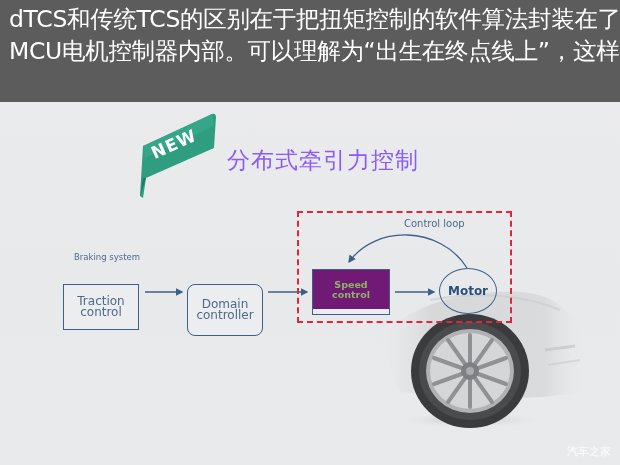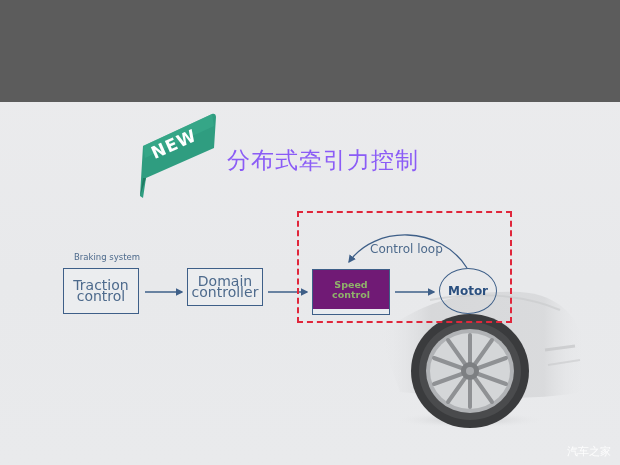--- a/index.html
+++ b/index.html
@@ -30,22 +30,23 @@
       font-size: 23px; color: #8b5cf6; letter-spacing: 1px;
     }
 
     
     .lbl-small {
       position: absolute; font-size: 8.5px; color: #4d6a8c;
     }
     .box {
       position: absolute; border: 1.5px solid #3e5f88;
       display: flex; align-items: center; justify-content: center; text-align: center;
-      font-size: 14px; color: #4d6a8c; line-height: 11px;
+      font-size: 12px; color: #4d6a8c; line-height: 11px;
       background: rgba(240,242,245,0.4);
+      margin-top: 16px;
     }
     .inverter {
       position: absolute; left: 312px; top: 269px; width: 78px; height: 46px;
       border: 1.5px solid #3e5f88;
       background: #e9ecf0;
     }
     .inverter .top {
       height: 21px; display: flex; align-items: center; justify-content: center;
       font-size: 9.5px; color: #52688a;
     }
@@ -67,20 +68,22 @@
     .watermark {
       position: absolute; left: 567px; top: 444px;
       font-size: 11px; color: #ffffff; opacity: 0.9;
     }
     svg.overlay { position: absolute; left: 0; top: 0; }
   </style>
 </head>
 <body>
 
 <div class="caption">
+  <div>dTCS和传统TCS的区别在于把扭矩控制的软件算法封装在了</div>
+  <div>MCU电机控制器内部。可以理解为“出生在终点线上”，这样</div>
 </div>
 
 <svg class="overlay" width="620" height="465">
   <defs>
     <radialGradient id="bodyGrad" cx="0.55" cy="0.5" r="0.6">
       <stop offset="0" stop-color="#d9dadc"></stop>
       <stop offset="0.7" stop-color="#e2e3e5"></stop>
       <stop offset="1" stop-color="#e8e9eb" stop-opacity="0"></stop>
     </radialGradient>
     <linearGradient id="bodyFade" x1="0" x2="1" y1="0" y2="0">
@@ -134,39 +137,39 @@
 
 <div class="lbl-small" style="left:66px; top:252px;padding-left:8px;">Braking system</div>
 
 <div class="box" style="left:63px; top:268px; width:76px; height:46px;">
   <div>
     <div>Traction</div>
     <div>control</div>
   </div>
 </div>
 
-<div class="box" style="left:187px; top:268px; width:76px; height:38px;">
+<div class="box" style="left:187px; top:268px; width:76px; height:52px;border-radius:8px;">
   <div>
     <div>Domain</div>
     <div>controller</div>
   </div>
 </div>
 
 <div class="inverter">
   <div class="bottom">
     <div>
       <div>Speed</div>
       <div>control</div>
     </div>
   </div>
 </div>
 
 <div class="motor">Motor</div>
 
-<div class="lbl-small" style="left:370px; top:218px; font-size:12px;margin-top:24px;">Control loop</div>
+<div class="lbl-small" style="left:404px; top:218px; font-size:10px;">Control loop</div>
 
 <svg class="overlay" width="620" height="465">
   <defs>
     <marker id="ah" markerWidth="6" markerHeight="6" refX="5" refY="3" orient="auto">
       <path d="M0 0 L6 3 L0 6 Z" fill="#3e5f88"></path>
     </marker>
   </defs>
   <line x1="145" y1="292" x2="182" y2="292" stroke="#3e5f88" stroke-width="1.3" marker-end="url(#ah)"></line>
   <line x1="268" y1="292" x2="307" y2="292" stroke="#3e5f88" stroke-width="1.3" marker-end="url(#ah)"></line>
   <line x1="395" y1="292" x2="434" y2="292" stroke="#3e5f88" stroke-width="1.3" marker-end="url(#ah)"></line>

